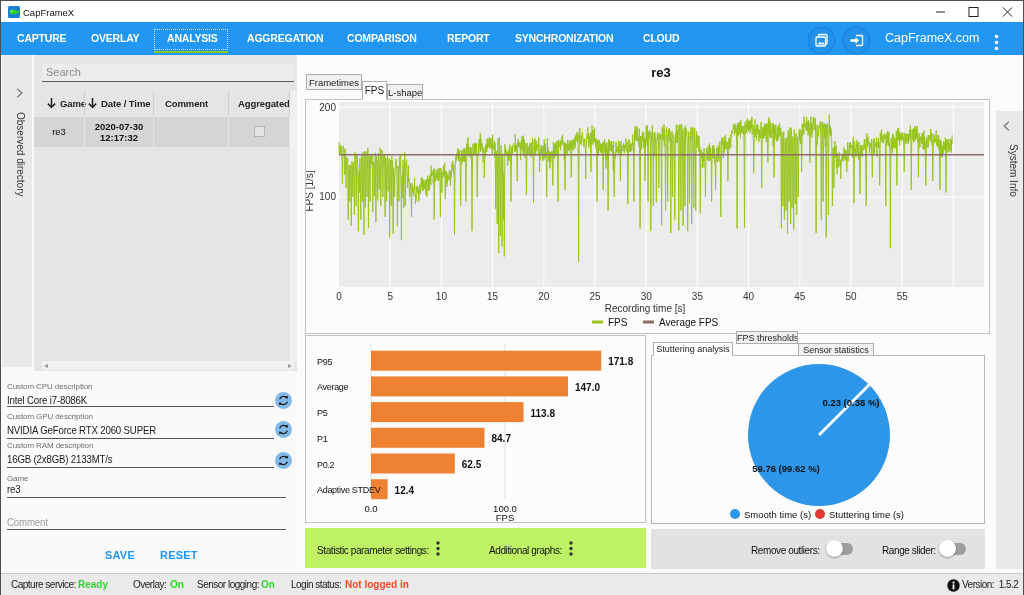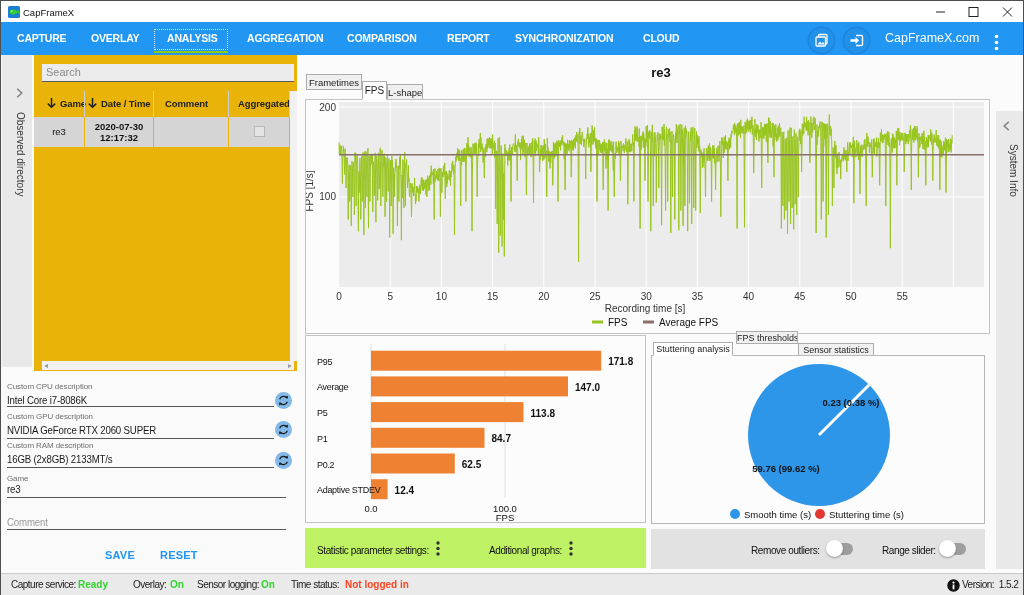--- a/index.html
+++ b/index.html
@@ -24,21 +24,21 @@
 
 
 #content { position:absolute; left:0; top:54px; width:1022px; height:518px; background:#fafafa; }
 
 
 #leftstrip { position:absolute; left:1px; top:0; width:30px; height:312px; background:#e9e9e9; }
 #lchev { position:absolute; left:14px; top:33px; }
 #lvtext { position:absolute; left:8px; top:57px; width:16px; color:#333; font-size:10px; writing-mode:vertical-rl; }
 
 
-#listpanel { position:absolute; left:33px; top:0; width:263px; height:316px; background:#eab308; }
+#listpanel { position:absolute; left:33px; top:0; width:263px; height:316px; background:#e5e5e5; }
 #searchbox { position:absolute; left:8px; top:9px; width:252px; height:18px; background:#ececec; border-bottom:1.5px solid #5a5a5a; color:#8a8a8a; font-size:11px; padding:2px 4px; }
 .thead { position:absolute; top:38px; height:22px; font-size:9.5px; font-weight:bold; color:#222; line-height:22px; letter-spacing:-0.1px; }
 .thsep { position:absolute; top:36px; width:1px; height:26px; background:#cfcfcf; }
 .cell { position:absolute; top:62px; height:30px; background:#d5d5d5; font-size:9.5px; color:#111; text-align:center; }
 #vscroll { position:absolute; right:0px; top:36px; width:7px; height:270px; background:#f1f1f1; }
 #hscroll { position:absolute; left:8px; top:306px; width:252px; height:9px; background:#f1f1f1; }
 .scrollarrow { position:absolute; top:0; font-size:8px; color:#9a9a9a; line-height:9px; }
 
 
 #formpanel { position:absolute; left:1px; top:316px; width:295px; height:202px; }
@@ -332,21 +332,21 @@
   </div>
 </div>
 
   <div id="statusbar">
     <span class="abs" style="left:10px;">Capture service:</span>
       <span class="sb sbgreen" style="left:77px;">Ready</span>
     <span class="abs" style="left:132px;">Overlay:</span>
       <span class="sb sbgreen" style="left:169px;">On</span>
     <span class="abs" style="left:196px;">Sensor logging:</span>
       <span class="sb sbgreen" style="left:260px;">On</span>
-    <span class="abs" style="left:290px;">Time status:</span>
+    <span class="abs" style="left:290px;">Login status:</span>
       <span class="sb sbred" style="left:344px;">Not logged in</span>
     <svg class="abs" style="left:946px; top:5px;" width="13" height="13">
         <circle cx="6.5" cy="6.5" r="6.2" fill="#111"></circle>
         <rect x="5.6" y="5.5" width="1.8" height="4.8" fill="#fff"></rect>
         <circle cx="6.5" cy="3.6" r="1.1" fill="#fff"></circle>
       </svg>
     <span class="abs" style="left:961px;">Version:&nbsp; 1.5.2</span>
   </div>
 
 </div>

